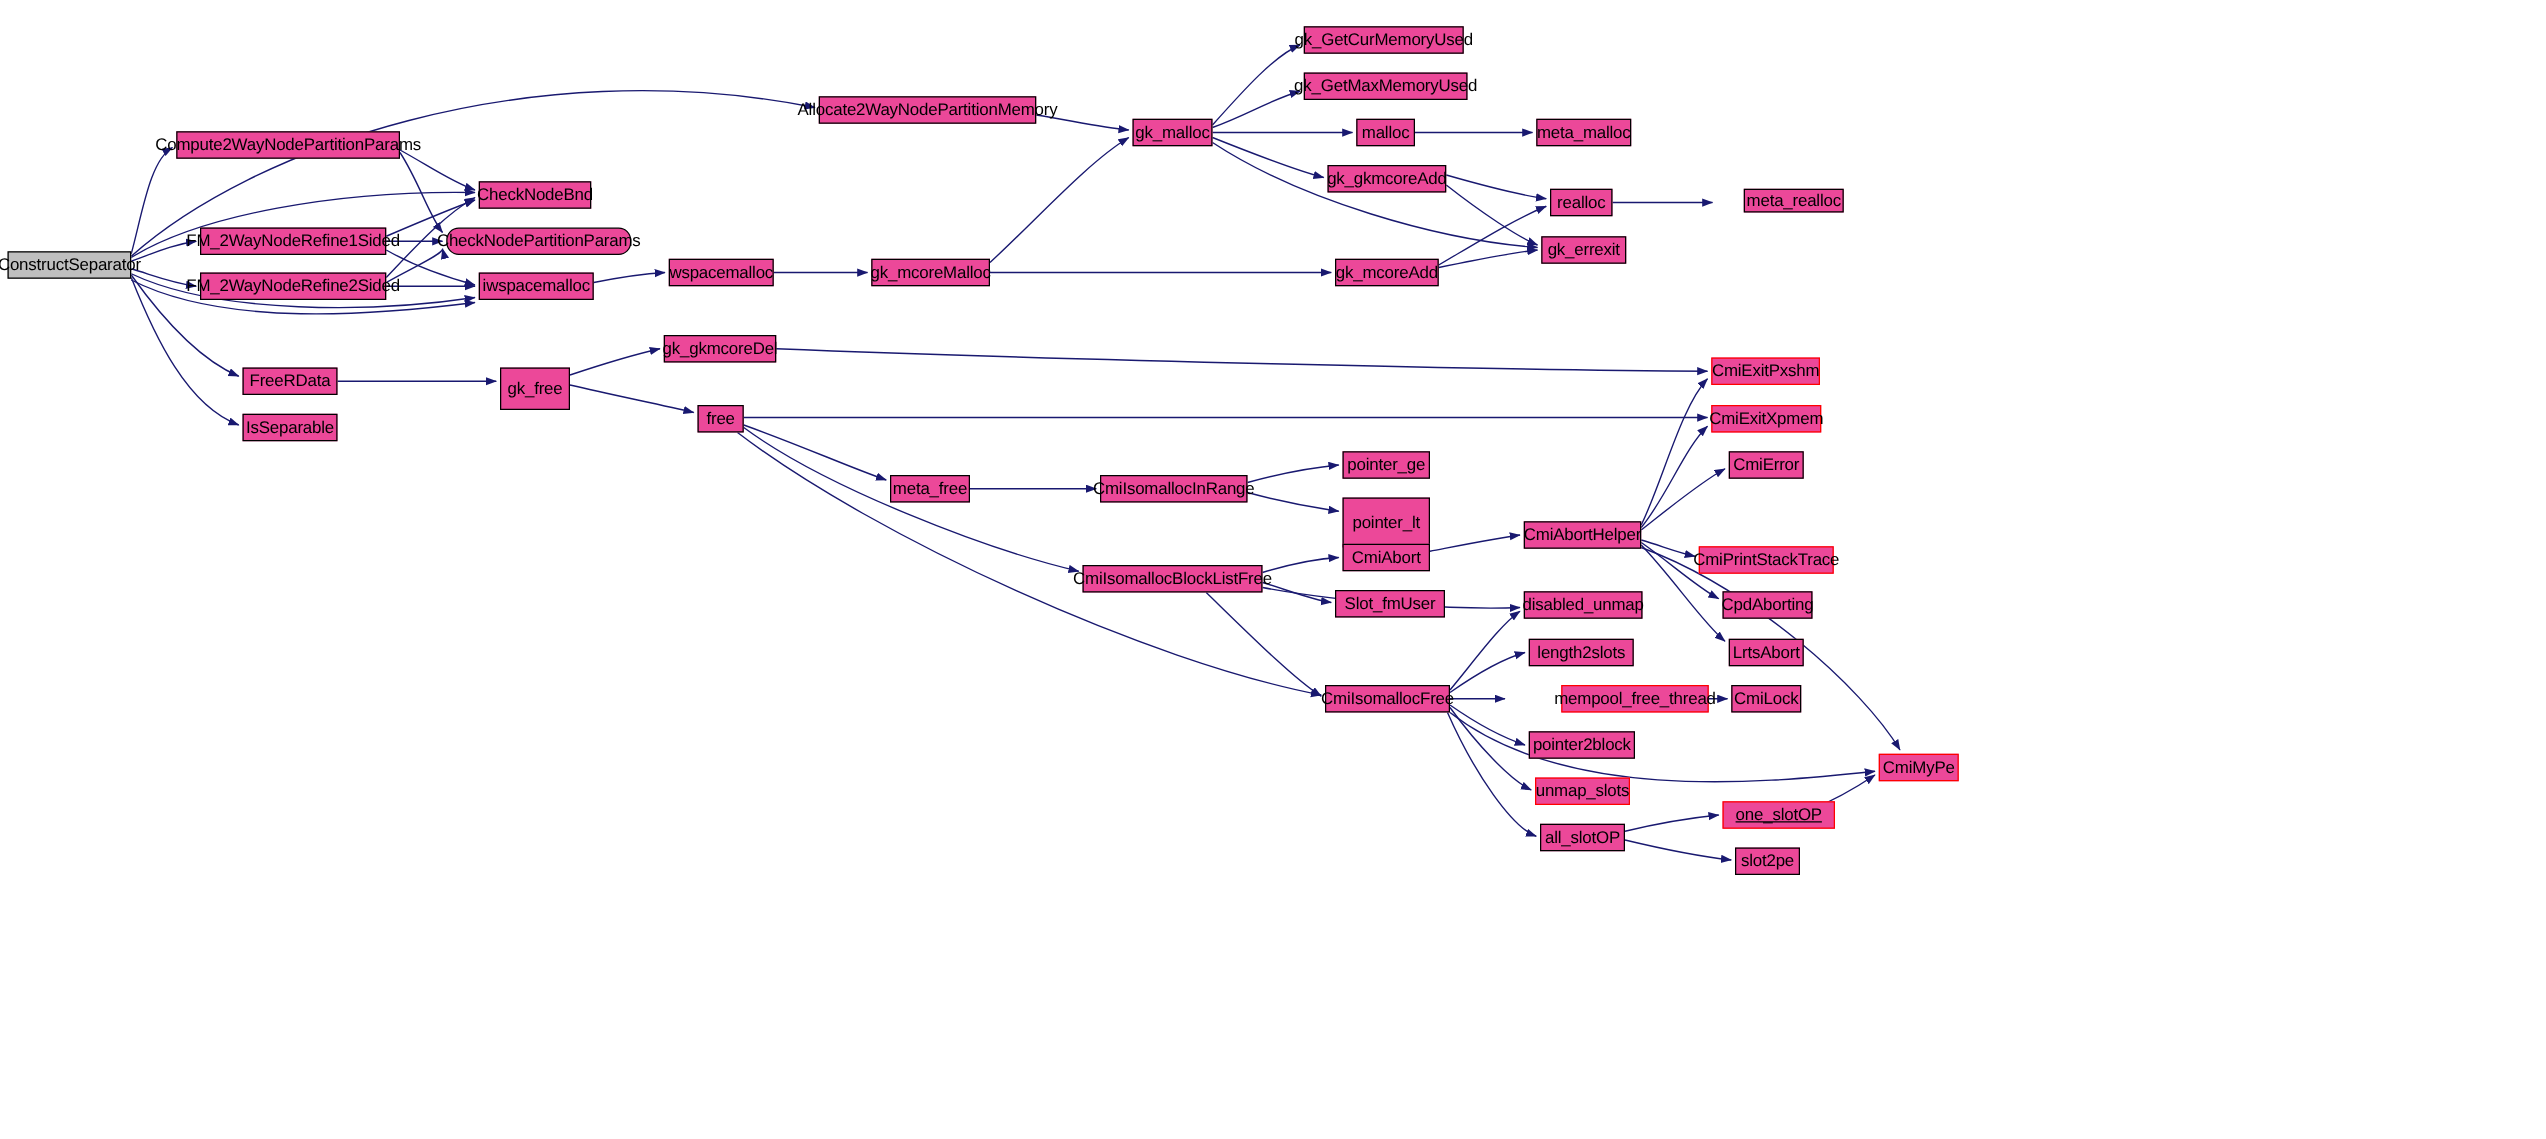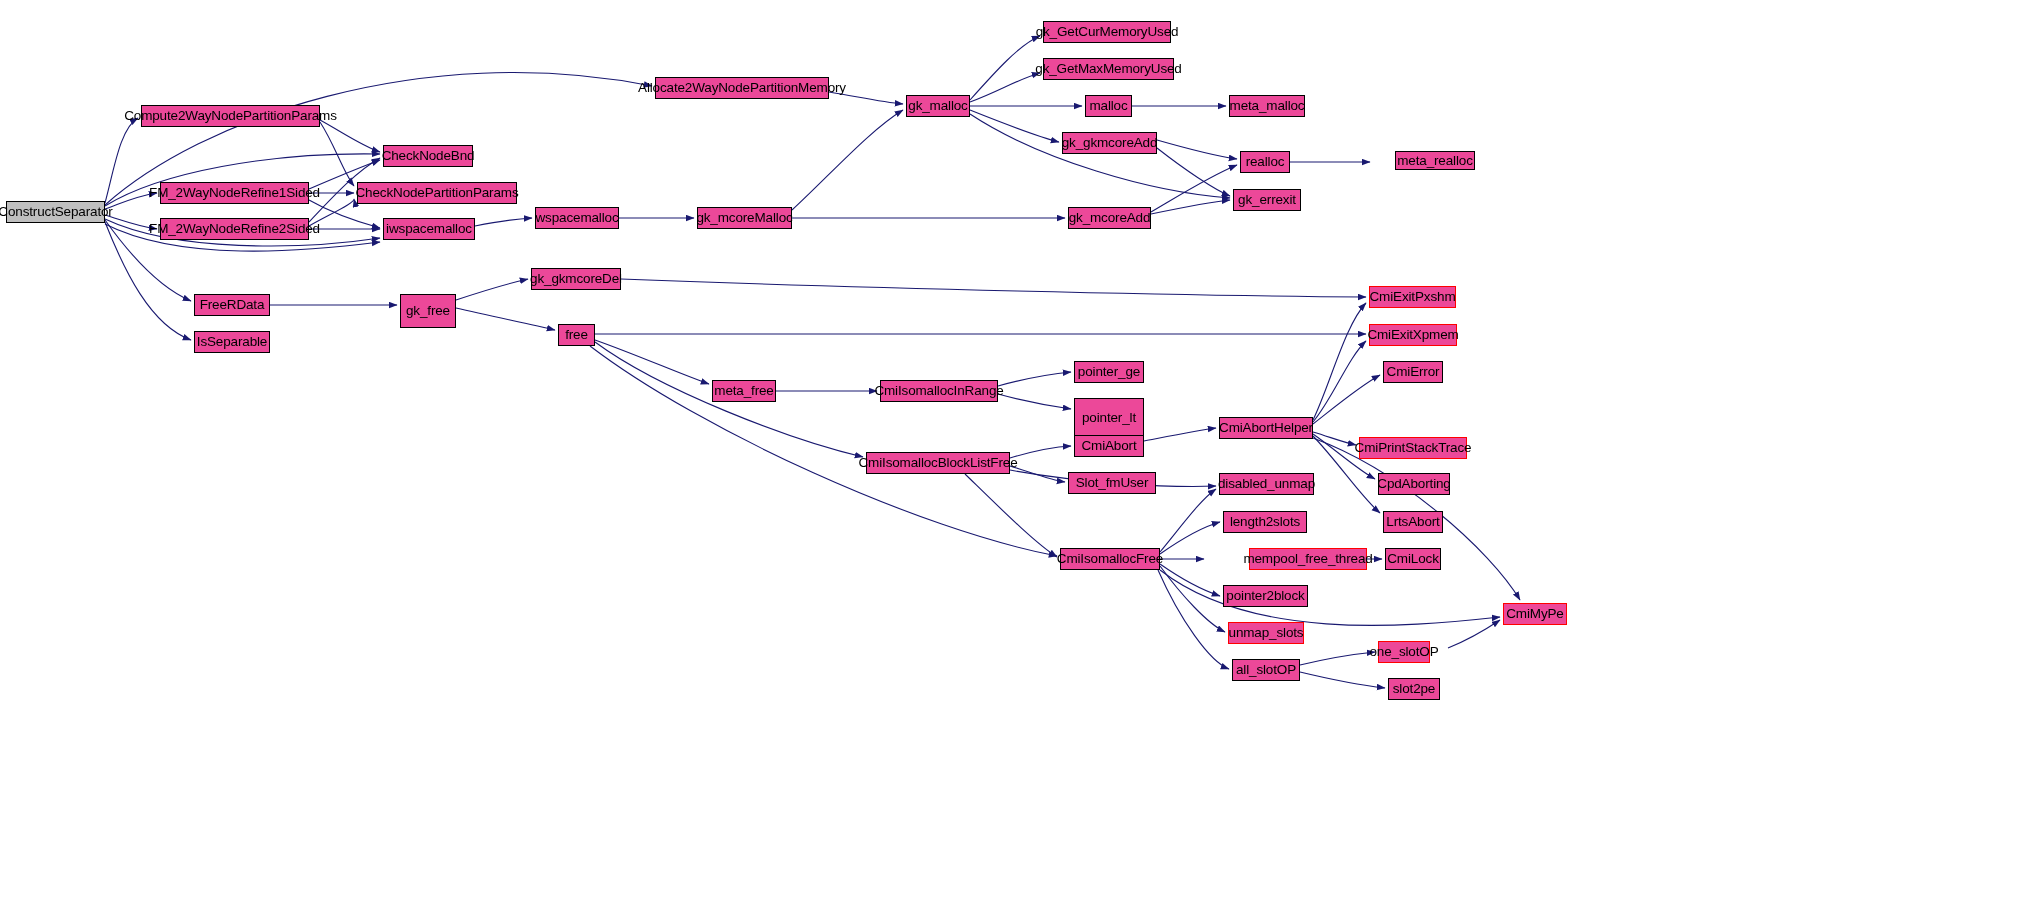--- a/index.html
+++ b/index.html
@@ -143,21 +143,21 @@
       </div>
       <div class="node" style="left: 194px; top: 294px; width: 76px; height: 22px;">
         <span>FreeRData</span>
       </div>
       <div class="node" style="left: 194px; top: 331px; width: 76px; height: 22px;">
         <span>IsSeparable</span>
       </div>
       <div class="node" style="left: 383px; top: 145px; width: 90px; height: 22px;">
         <span>CheckNodeBnd</span>
       </div>
-      <div class="node" style="left: 357px; top: 182px; width: 160px; height: 22px;">
+      <div class="node" style="left: 357px; top: 182px; width: 148px; height: 22px; border-radius: 10px;">
         <span>CheckNodePartitionParams</span>
       </div>
       <div class="node" style="left: 383px; top: 218px; width: 92px; height: 22px;">
         <span>iwspacemalloc</span>
       </div>
       <div class="node" style="left: 400px; top: 294px; width: 56px; height: 34px;">
         <span>gk_free</span>
       </div>
       <div class="node" style="left: 535px; top: 207px; width: 84px; height: 22px;">
         <span>wspacemalloc</span>
@@ -263,21 +263,21 @@
       </div>
       <div class="node" style="left: 1378px; top: 473px; width: 72px; height: 22px;">
         <span>CpdAborting</span>
       </div>
       <div class="node" style="left: 1383px; top: 511px; width: 60px; height: 22px;">
         <span>LrtsAbort</span>
       </div>
       <div class="node" style="left: 1385px; top: 548px; width: 56px; height: 22px;">
         <span>CmiLock</span>
       </div>
-      <div class="node danger" style="left: 1378px; top: 641px; width: 52px; height: 22px;">
+      <div class="node danger" style="left: 1378px; top: 641px; width: 90px; height: 22px; text-decoration: underline;">
         <span>one_slotOP</span>
       </div>
       <div class="node" style="left: 1388px; top: 678px; width: 52px; height: 22px;">
         <span>slot2pe</span>
       </div>
       <div class="node danger" style="left: 1503px; top: 603px; width: 64px; height: 22px;">
         <span>CmiMyPe</span>
       </div>
     </div>
 

